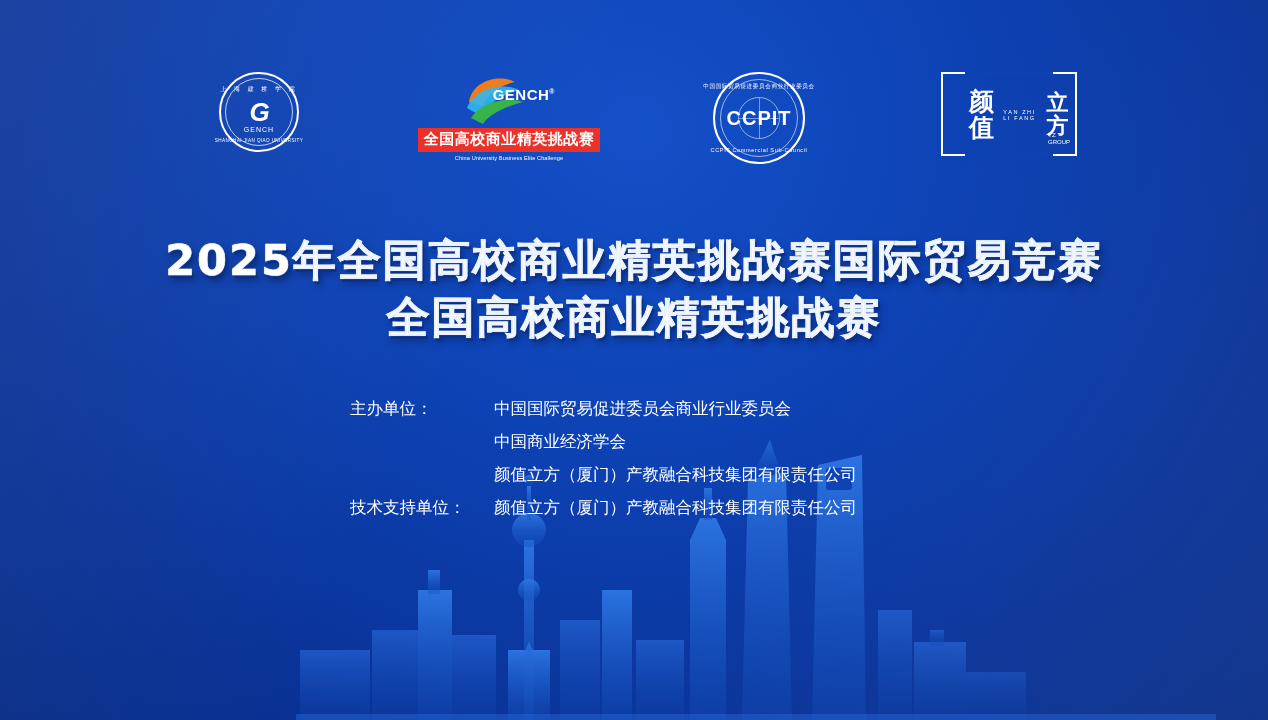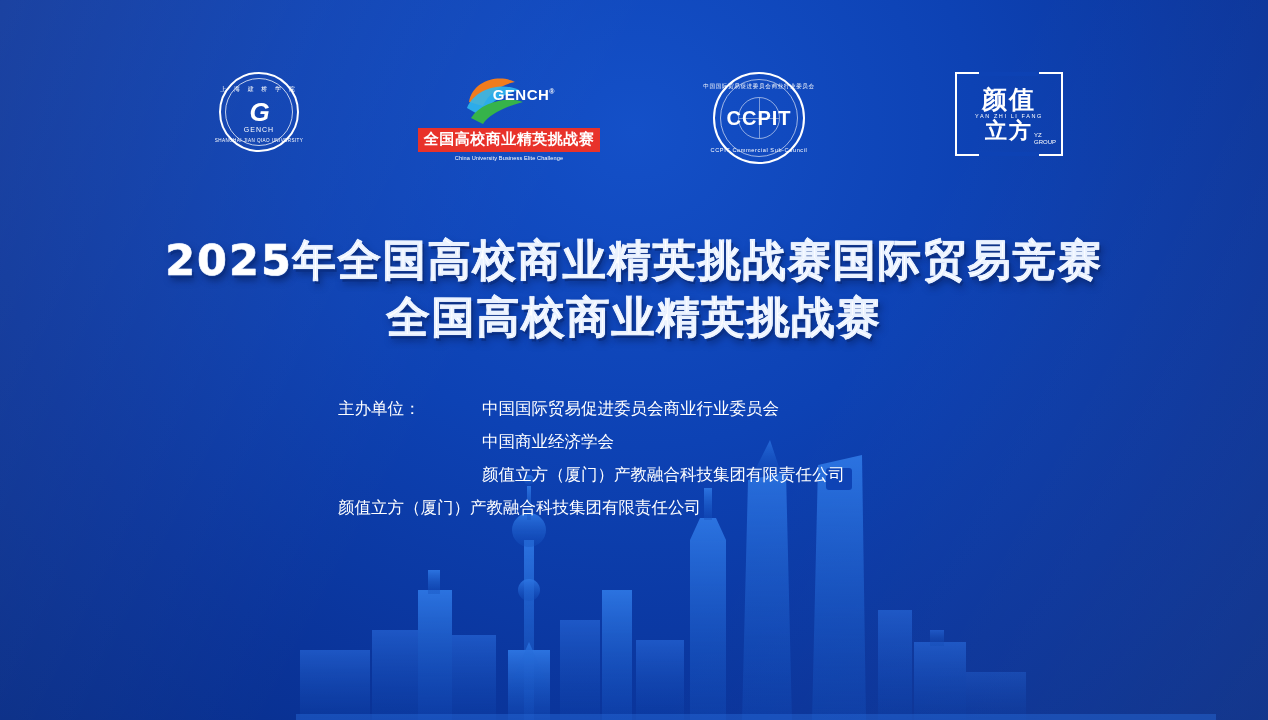--- a/index.html
+++ b/index.html
@@ -197,23 +197,24 @@
     top: 50%; left: 0; right: 0;
     height: 0; border-top: 1px solid rgba(255,255,255,0.45);
   }
 
   
   .yz {
     width: 108px;
     height: 84px;
     position: relative;
     display: flex;
-    flex-direction: column;
+    flex-direction: row;
     align-items: center;
     justify-content: center;
+    padding-left: 28px;
   }
   .yz .frame {
     position: absolute;
     inset: 0;
     border: 2px solid #ffffff;
     box-sizing: border-box;
   }
   .yz .frame::before {
     content: "";
     position: absolute;
@@ -287,20 +288,21 @@
     top: 392px;
     left: 338px;
     z-index: 6;
     font-size: 16.5px;
     line-height: 33px;
     color: #ffffff;
   }
   .info-row {
     display: flex;
     align-items: flex-end;
+    margin-left: 12px;
   }
   .info-label {
     width: 144px;
     flex: 0 0 144px;
     white-space: nowrap;
   }
   .info-value {
     white-space: nowrap;
   }
   .spacer-row .info-label { visibility: hidden; }
@@ -426,18 +428,19 @@
       <div class="info-label">主办单位：</div>
       <div class="info-value">中国商业经济学会</div>
     </div>
 
     <div class="info-row spacer-row">
       <div class="info-label">承办单位：</div>
       <div class="info-value">颜值立方（厦门）产教融合科技集团有限责任公司</div>
     </div>
 
     <div class="info-row">
+      <div class="info-label">技术支持单位：</div>
       <div class="info-value">颜值立方（厦门）产教融合科技集团有限责任公司</div>
     </div>
 
   </div>
 
 </div>
 
 </body></html>

